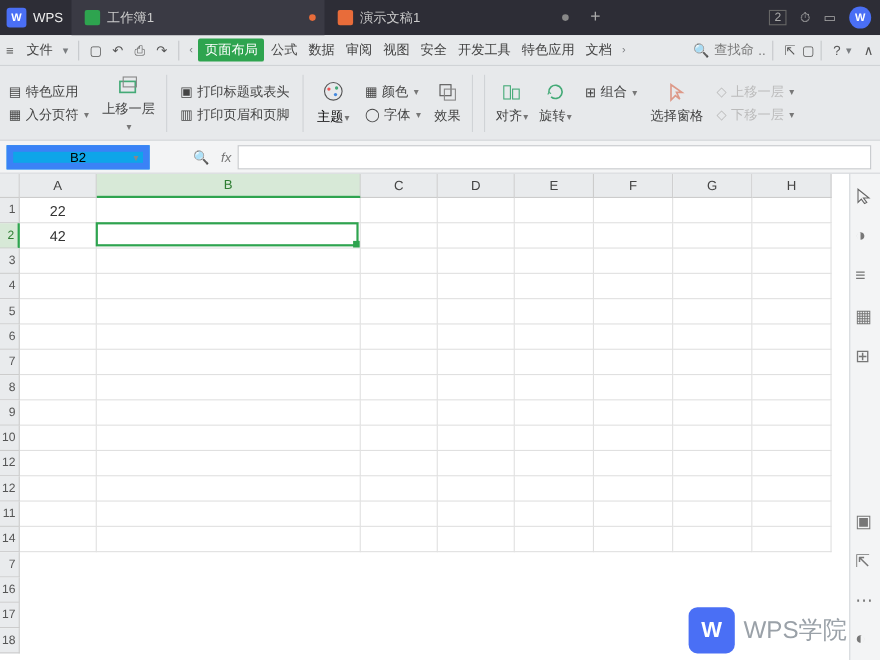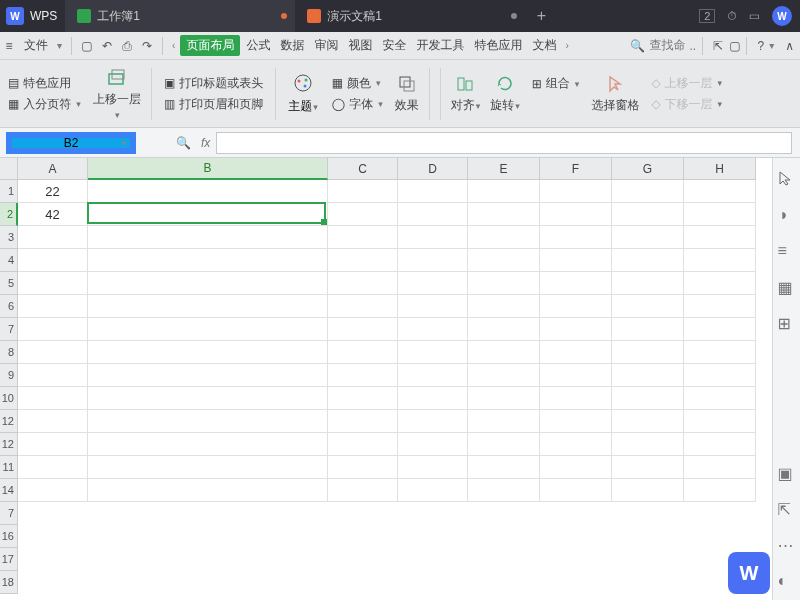--- a/index.html
+++ b/index.html
@@ -450,13 +450,14 @@
   <span class="sic">⊞</span>
   <span style="flex:1"></span>
   <span class="sic">▣</span>
   <span class="sic">⇱</span>
   <span class="sic">⋯</span>
   <span class="sic" style="margin-bottom:10px">◐</span>
 </div>
 
 <div class="wm">
   <div class="wm-badge">W</div>
+  <span>WPS学院</span>
 </div>
 
 </body></html>

